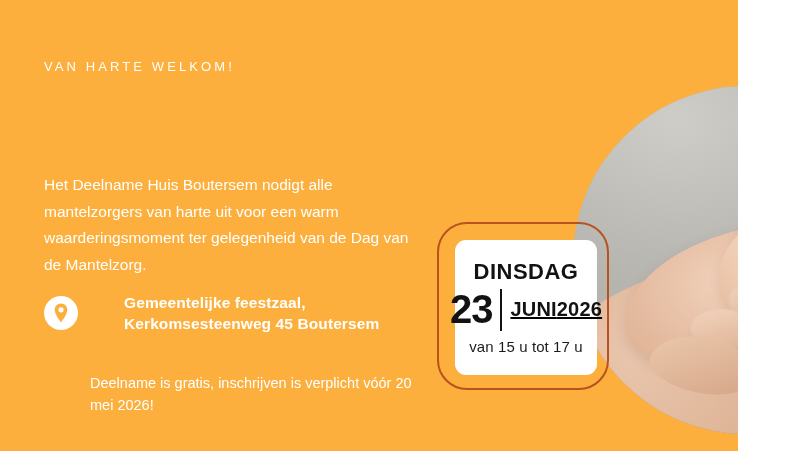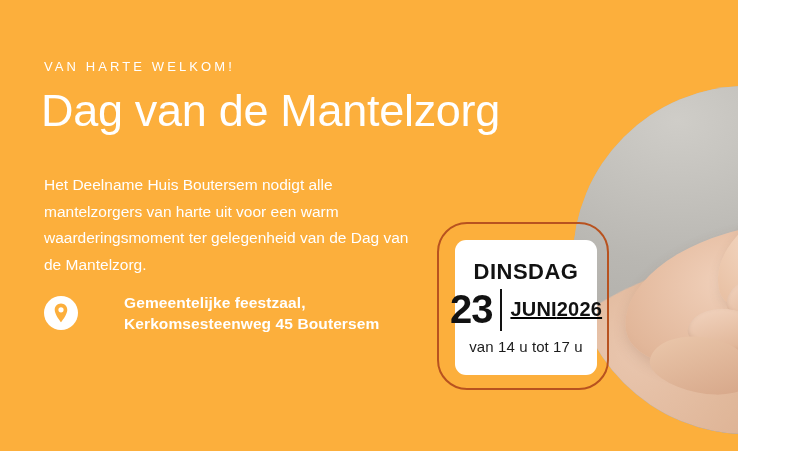--- a/index.html
+++ b/index.html
@@ -244,47 +244,47 @@
     <div class="hand-top"></div>
     <div class="finger f1"></div>
     <div class="finger f2"></div>
     <div class="finger f3"></div>
     <div class="finger f4"></div>
     <div class="thumb"></div>
   </div>
 
   <div class="eyebrow">VAN HARTE WELKOM!</div>
 
-  <div class="headline">Dag van de Mantelzorg</div>
 
   <div class="intro">Het Deelname Huis Boutersem nodigt alle mantelzorgers van harte uit voor een warm waarderingsmoment ter gelegenheid van de Dag van de Mantelzorg.</div>
 
   <div class="venue">
     <span>
       <svg class="pin-icon" viewBox="0 0 34 34" xmlns="http://www.w3.org/2000/svg">
         <circle cx="17" cy="17" r="17" fill="#ffffff"></circle>
         <path d="M17 7.6c-3.5 0-6.3 2.8-6.3 6.3 0 4.6 6.3 12.3 6.3 12.3s6.3-7.7 6.3-12.3c0-3.5-2.8-6.3-6.3-6.3z" fill="#fcaf3c"></path>
         <circle cx="17" cy="13.8" r="2.6" fill="#ffffff"></circle>
       </svg>
     </span>
     <div class="venue-text">
       <div>Gemeentelijke feestzaal,</div>
       <div>Kerkomsesteenweg 45 Boutersem</div>
     </div>
   </div>
 
+  <div class="note">Deelname is gratis, inschrijven is verplicht vóór 20 mei 2026!</div>
 
   <div class="date-outline"></div>
 
   <div class="date-card">
     <div class="date-weekday">DINSDAG</div>
     <div class="date-row">
       <div class="date-day">23</div>
       <div class="date-sep"></div>
       <div class="date-my">
         <span class="date-month">JUNI</span>
         <span class="date-year">2026</span>
       </div>
     </div>
-    <div class="date-time">van 14 u tot 17 u</div>
+    <div class="date-time">van 15 u tot 17 u</div>
   </div>
 
 </div>
 
 </body></html>

